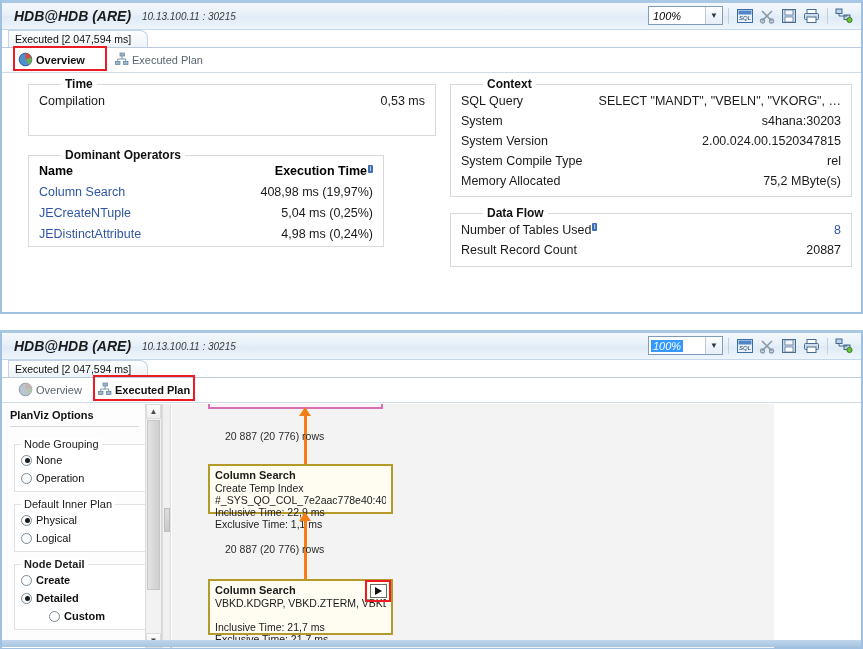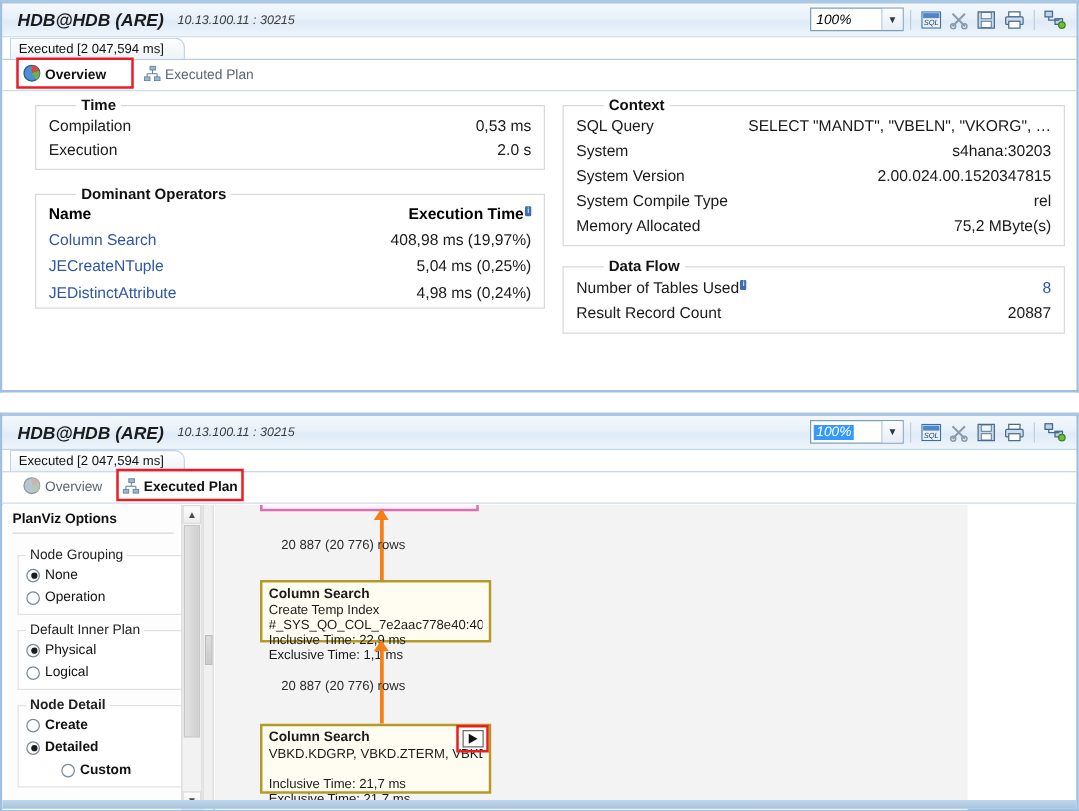--- a/index.html
+++ b/index.html
@@ -375,27 +375,23 @@
   </div>
 
   <div class="ovbody" style="position:absolute;left:0;top:71px;right:0;bottom:0;">
 
     <div class="group" style="left:26px;top:10px;width:408px;height:52px;">
       <span class="group-title">Time</span>
       <div class="row" style="top:7px;">
         <span class="k">Compilation</span>
         <span class="v">0,53 ms</span>
       </div>
-      <div class="row" style="top:26px;">
-        <span class="k">Execution</span>
-        <span class="v">2.0 s</span>
-      </div>
-    </div>
-
-    <div class="group" style="left:26px;top:81px;width:408px;height:92px;">
+    </div>
+
+    <div class="group" style="left:26px;top:81px;width:356px;height:92px;">
       <span class="group-title">Dominant Operators</span>
       <div class="row" style="top:6px;">
         <span class="k bold">Name</span>
         <span class="v bold" style="right:16px;">Execution Time</span>
         <span class="sup" style="position:absolute;right:10px;top:3px;">i</span>
       </div>
       <div class="row" style="top:27px;">
         <span class="k link">Column Search</span>
         <span class="v">408,98 ms (19,97%)</span>
       </div>

